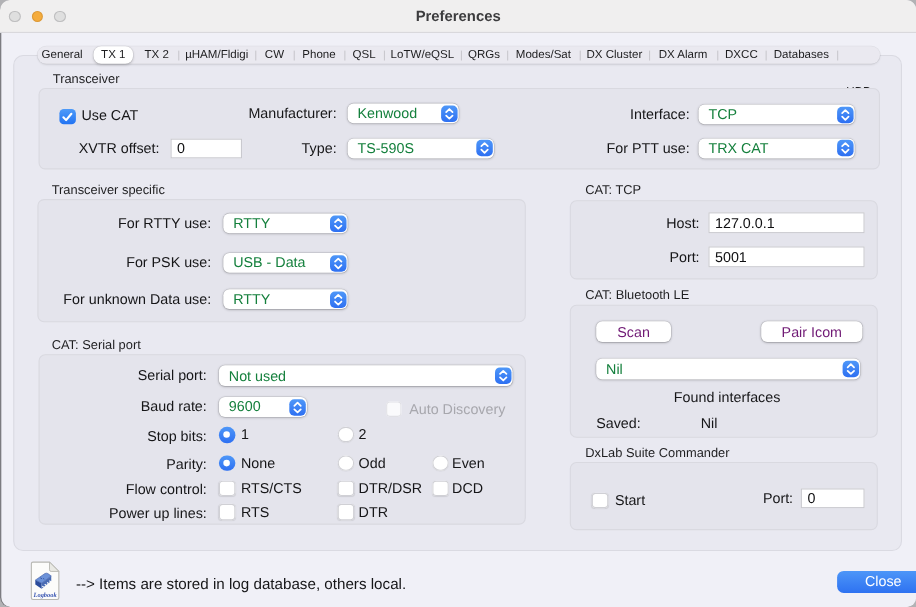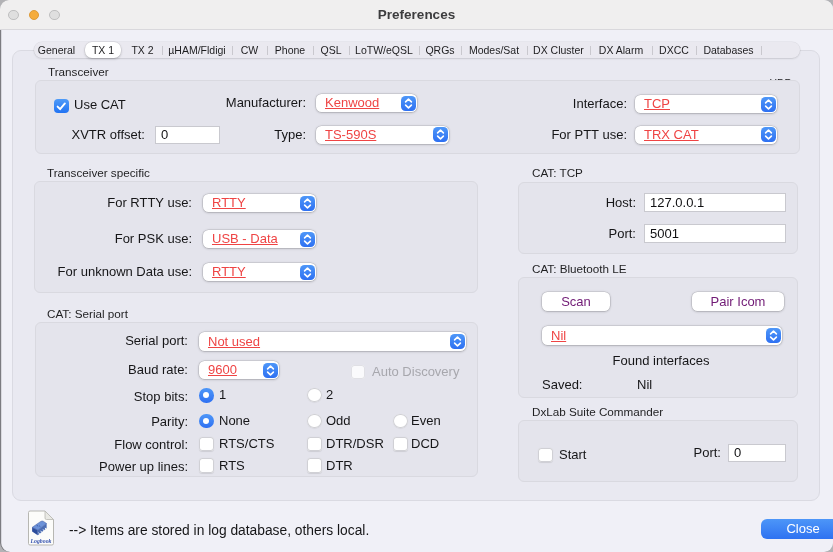--- a/index.html
+++ b/index.html
@@ -7,21 +7,21 @@
 #win { position:absolute; left:0; top:0; width:833px; height:552px; border-radius:9px; overflow:hidden; background:#f0f0f7; box-shadow: inset 1.2px 0 0 rgba(85,85,90,0.75), inset 0 1px 0 rgba(0,0,0,0.10); }
 #titlebar { position:absolute; left:0; top:0; width:833px; height:30px; background:#f0efef; border-bottom:1px solid #d9d8dc; }
 #title { position:absolute; left:0; top:7px; width:833px; text-align:center; font-size:13.5px; font-weight:bold; color:#3c3c3e; }
 .tl { position:absolute; top:9.8px; width:10.5px; height:10.5px; border-radius:50%; border:1px solid; }
 #pane { position:absolute; left:12px; top:49.5px; width:808px; height:451px; background:#e9e9f1; border:1px solid #dadae2; border-radius:9px; }
 .box { position:absolute; background:#e4e4ec; border:1px solid #d9d9e0; border-radius:6px; }
 .cap { position:absolute; font-size:11.7px; color:#1f1f21; height:15px; line-height:15px; }
 .lab { position:absolute; font-size:13px; color:#161618; height:16px; line-height:16px; width:220px; text-align:right; }
 .txt { position:absolute; font-size:13px; color:#161618; height:16px; line-height:16px; }
 .pop { position:absolute; background:#fff; border-radius:5.5px; box-shadow:0 0 0 0.5px rgba(0,0,0,0.12), 0 0.5px 2.5px rgba(0,0,0,0.28); }
-.pop .pt { position:absolute; left:9px; top:0; font-size:13px; color:#ef4444;text-decoration:underline; }
+.pop .pt { position:absolute; left:9px; top:0; font-size:13px; color:#15803d; }
 .step { position:absolute; right:1.5px; top:1.5px; width:15px; height:15px; border-radius:4.5px; background:linear-gradient(#4e97f8,#2e70f2); }
 .field { position:absolute; background:#fff; border:1px solid #c9c9cf; }
 .field span { position:absolute; left:5px; font-size:13px; color:#101012; }
 .cb { position:absolute; width:14.5px; height:14.5px; border-radius:4px; background:linear-gradient(#4f9bf8,#2173f3); }
 .cbu { position:absolute; width:14.5px; height:14.5px; border-radius:3.5px; background:#fff; box-shadow:inset 0 0 0 1px #d0d0d5, 0 0.5px 1px rgba(0,0,0,0.1); }
 .cbd { position:absolute; width:14px; height:14px; border-radius:3.5px; background:#fafafc; box-shadow:inset 0 0 0 1px #e0e0e5; }
 .rad { position:absolute; width:14.5px; height:14.5px; border-radius:50%; background:linear-gradient(#4e97f8,#2e70f2); }
 .rad i { position:absolute; left:4.25px; top:4.25px; width:6px; height:6px; border-radius:50%; background:#fff; }
 .radu { position:absolute; width:14.5px; height:14.5px; border-radius:50%; background:#fff; box-shadow:inset 0 0 0 1px #d0d0d5, 0 0.5px 1px rgba(0,0,0,0.1); }
 .btn { position:absolute; background:#fff; border-radius:5.5px; box-shadow:0 0 0 0.5px rgba(0,0,0,0.12), 0 0.5px 2.5px rgba(0,0,0,0.28); font-size:13px; color:#701a75; text-align:center; }

